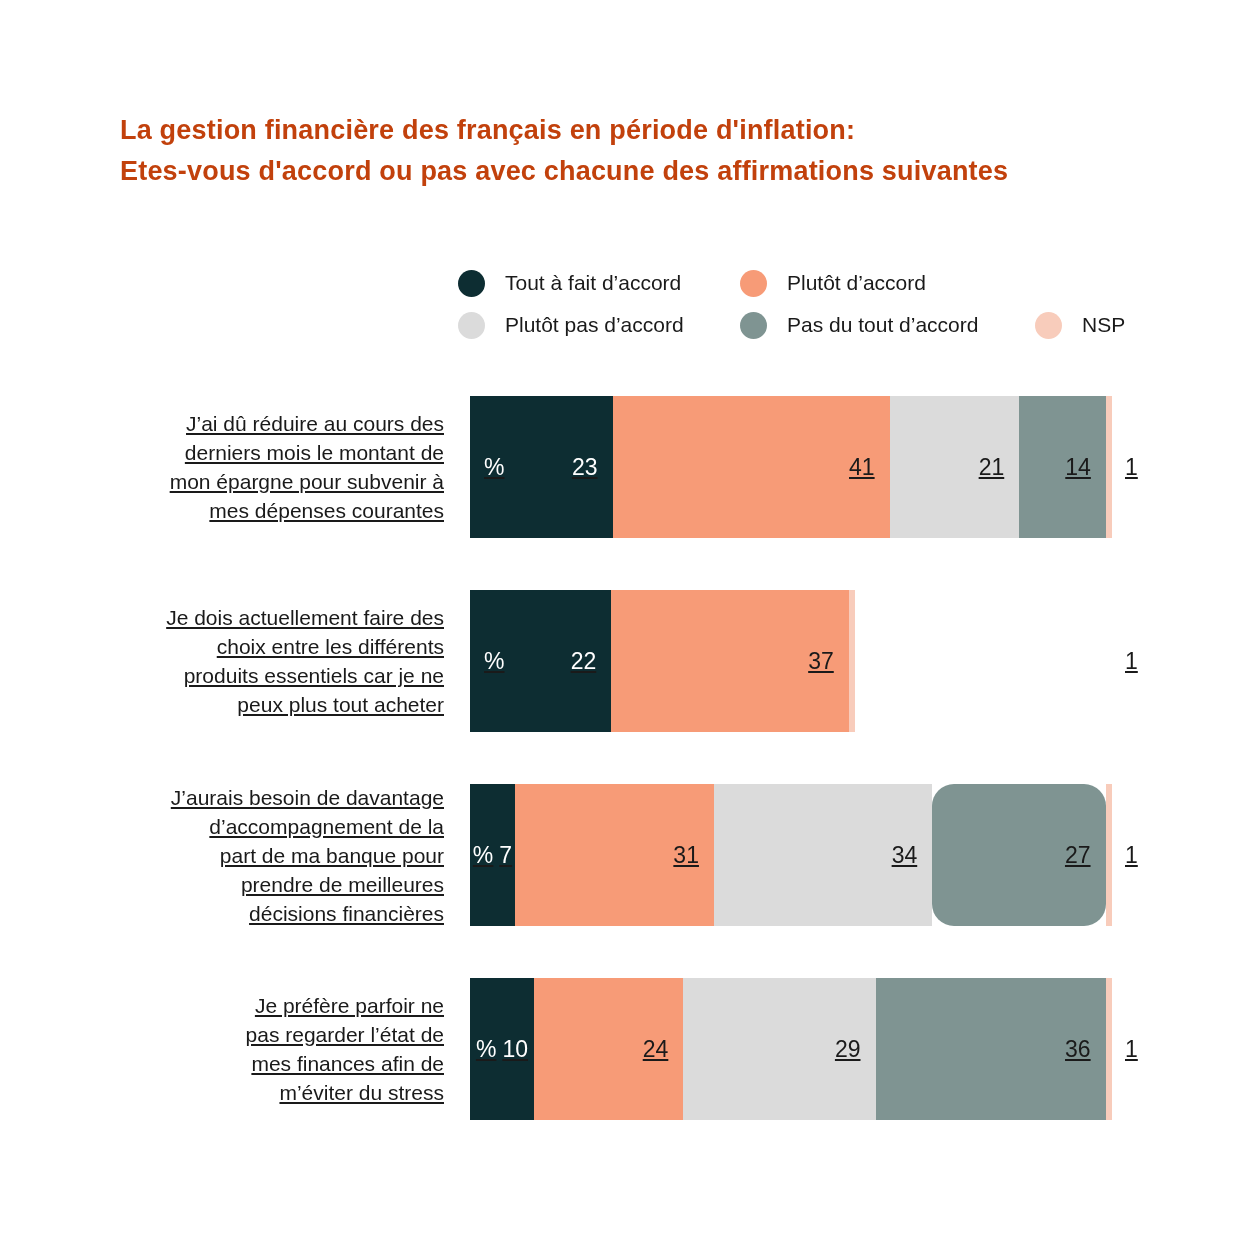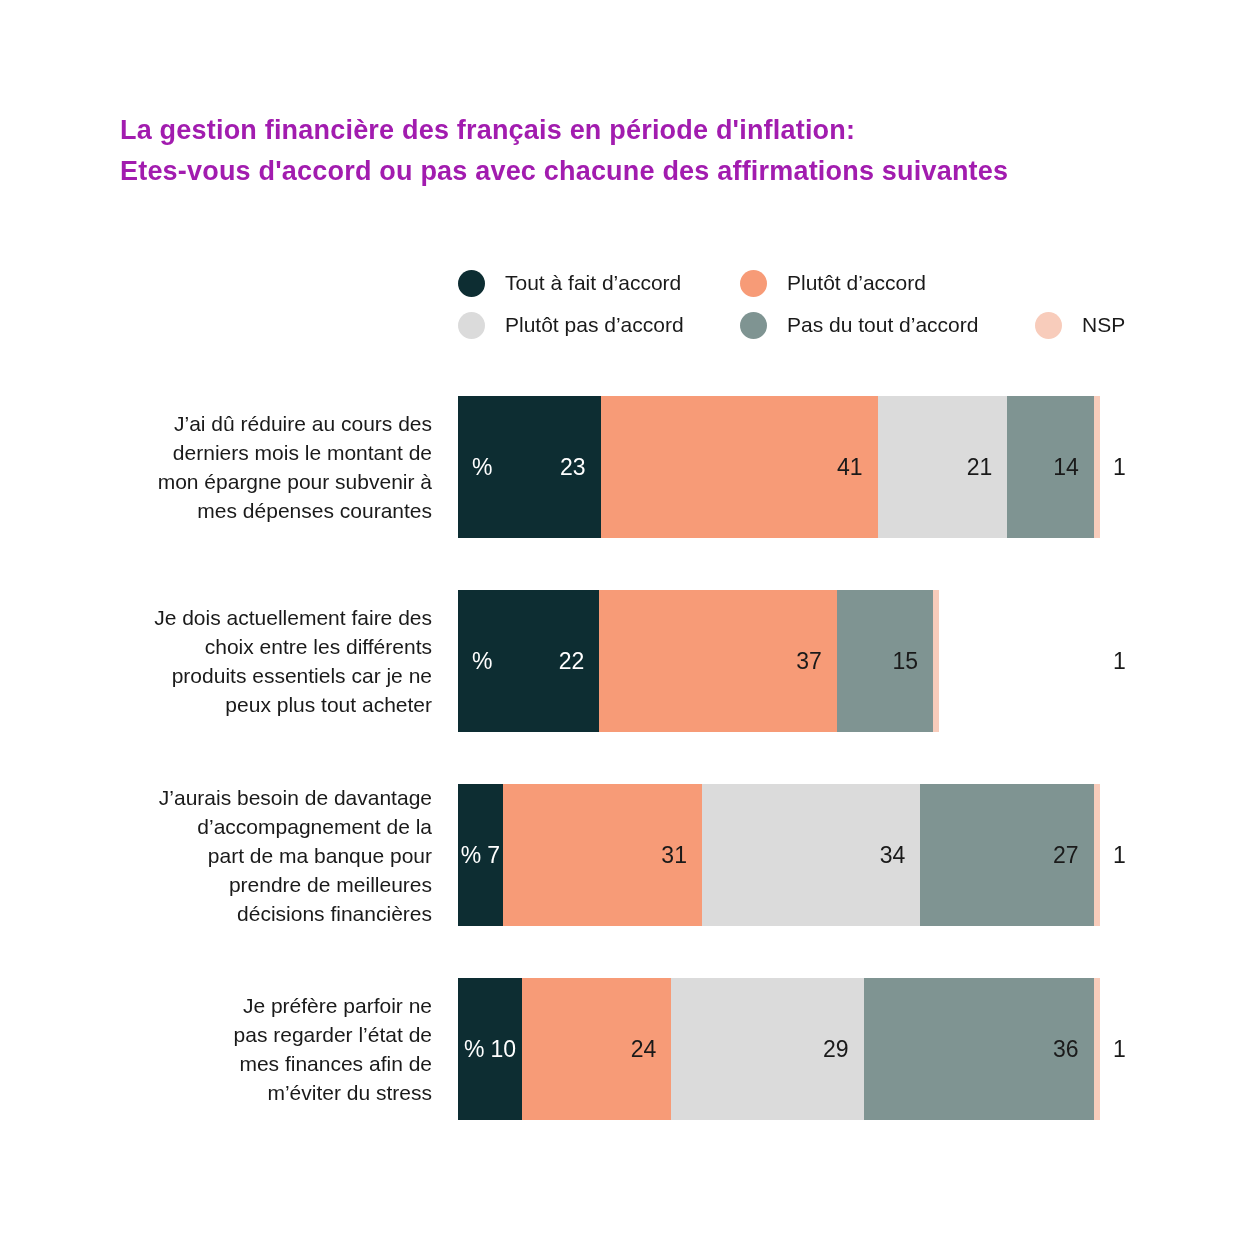--- a/index.html
+++ b/index.html
@@ -4,29 +4,29 @@
 <style>
   * { margin:0; padding:0; box-sizing:border-box; }
   html,body { background:#ffffff; }
   body {
     width:1241px; height:1241px; position:relative; overflow:hidden;
     font-family:"Liberation Sans", sans-serif; color:#1a1a1a;
   }
   .title {
     position:absolute; left:120px; top:110px;
     font-size:27px; line-height:41px; font-weight:700;
-    white-space:pre-line; letter-spacing:0.2px; color:#a21caf;
+    white-space:pre-line; letter-spacing:0.2px; color:#c2410c;
   }
   .legend { position:absolute; left:458px; top:262px; }
   .legend-row { display:flex; align-items:center; height:42px; }
   .legend-item { display:flex; align-items:center; gap:20px; font-size:21px; }
   .legend-item.col-a { width:282px; }
   .legend-item.col-b { width:295px; }
   .dot { width:27px; height:27px; border-radius:50%; flex:0 0 auto; }
-  .chart { position:absolute; left:120px; top:396px; }
+  .chart { position:absolute; left:132px; top:396px;text-decoration:underline; }
   .chart-row { display:flex; align-items:center; height:142px; margin-bottom:52px; }
   .row-label {
     width:312px; margin-right:26px; text-align:right;
     font-size:21px; line-height:29px; white-space:pre-line;
   }
   .bar { display:flex; width:642px; height:142px; flex:0 0 auto; }
   .seg {
     height:100%; display:flex; align-items:center; justify-content:flex-end;
     padding-right:15px; font-size:23px; color:#1a1a1a; white-space:nowrap; overflow:visible;
   }
@@ -98,23 +98,20 @@
 produits essentiels car je ne
 peux plus tout acheter</div>
       <div class="bar">
         <div class="seg first" style="width: 141.24px; background: rgb(13, 45, 50);">
           <span>%</span>
           <span>22</span>
         </div>
         <div class="seg" style="width: 237.54px; background: rgb(247, 155, 119);">
           <span>37</span>
         </div>
-        <div class="seg" style="width: 96.3px; background: rgb(127, 148, 146);">
-          <span>15</span>
-        </div>
         <div class="seg nsp" style="width: 6.42px; background: rgb(248, 204, 187);"></div>
       </div>
       <span class="outside-value">1</span>
     </div>
     <div class="chart-row">
       <div class="row-label">J’aurais besoin de davantage
 d’accompagnement de la
 part de ma banque pour
 prendre de meilleures
 décisions financières</div>
@@ -122,21 +119,21 @@
         <div class="seg first narrow" style="width: 44.94px; background: rgb(13, 45, 50);">
           <span>%</span>
           <span>7</span>
         </div>
         <div class="seg" style="width: 199.02px; background: rgb(247, 155, 119);">
           <span>31</span>
         </div>
         <div class="seg" style="width: 218.28px; background: rgb(219, 219, 219);">
           <span>34</span>
         </div>
-        <div class="seg" style="width: 173.34px; background: rgb(127, 148, 146);">
+        <div class="seg" style="width: 173.34px; background: rgb(127, 148, 146); border-radius: 22px;">
           <span>27</span>
         </div>
         <div class="seg nsp" style="width: 6.42px; background: rgb(248, 204, 187);"></div>
       </div>
       <span class="outside-value">1</span>
     </div>
     <div class="chart-row">
       <div class="row-label">Je préfère parfoir ne
 pas regarder l’état de
 mes finances afin de

